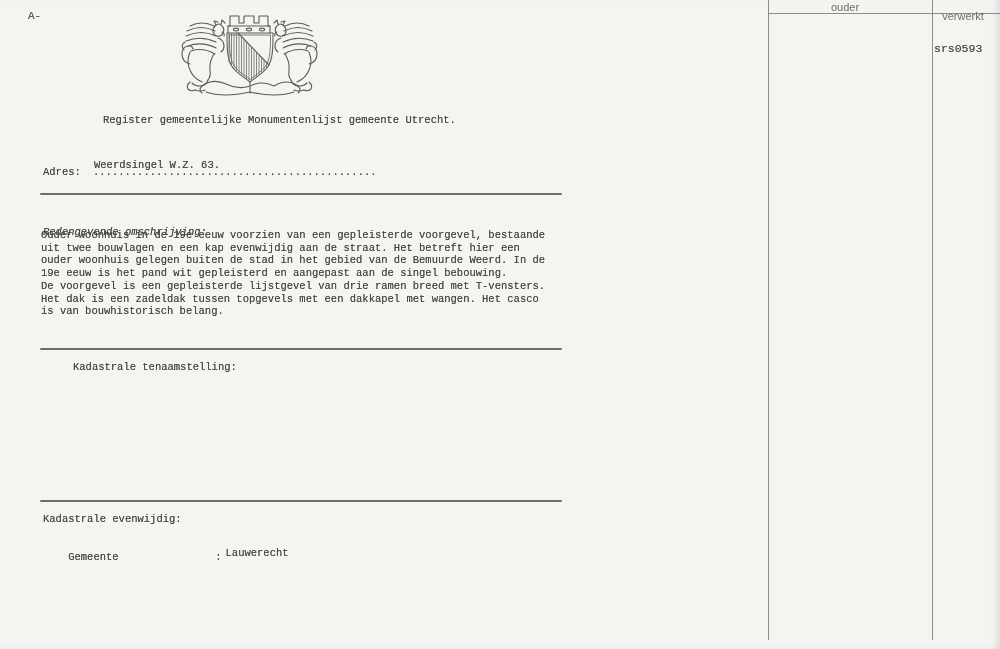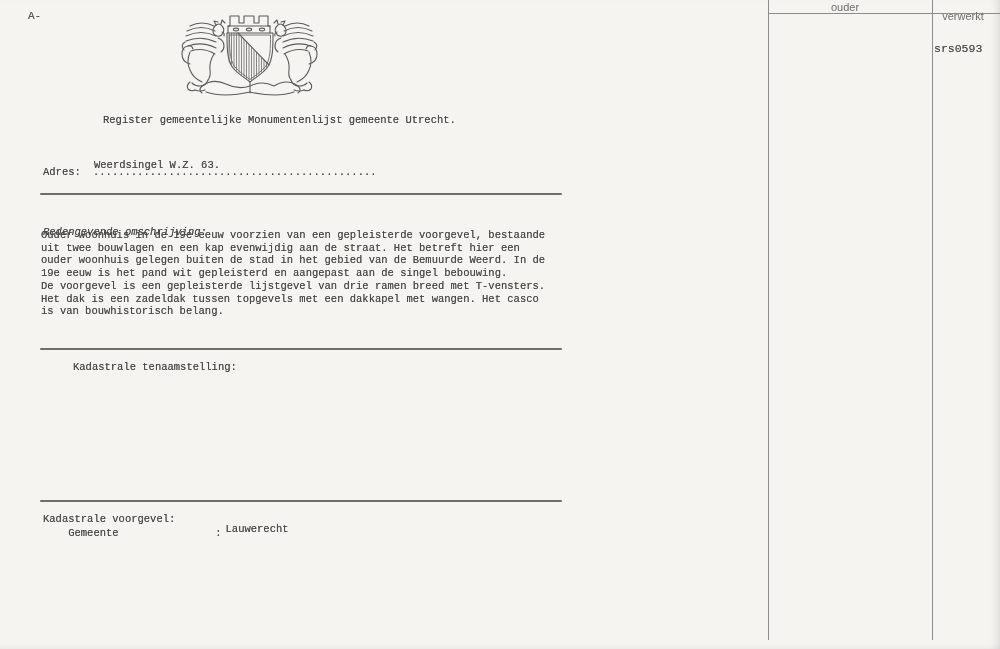--- a/index.html
+++ b/index.html
@@ -118,23 +118,23 @@
 De voorgevel is een gepleisterde lijstgevel van drie ramen breed met T-vensters.
 Het dak is een zadeldak tussen topgevels met een dakkapel met wangen. Het casco
 is van bouwhistorisch belang.</div>
 
   <div class="abs hline" style="left:40px;top:348px;width:522px;"></div>
 
   <span class="abs mono" style="left:43px;top:361px;margin-left:30px;">Kadastrale tenaamstelling:</span>
 
   <div class="abs hline" style="left:40px;top:500px;width:522px;"></div>
 
-  <span class="abs mono" style="left:43px;top:513px;">Kadastrale voorgevel:</span>
+  <span class="abs mono" style="left:43px;top:513px;">Kadastrale evenwijdig:</span>
 
-  <div class="abs mono" style="left:43px;top:514px;">
+  <div class="abs mono" style="left:43px;top:538px;">
     <span class="row-label">Gemeente</span><span>:</span><span class="row-value">Lauwerecht</span>
   </div>
 
   <div class="abs vline" style="left:768px;top:0;height:640px;"></div>
   <div class="abs vline" style="left:932px;top:0;height:640px;"></div>
   <div class="abs hairline" style="left:768px;top:13px;width:232px;"></div>
 
   <span class="abs sans centered" style="left:763px;top:1px;width:164px;">ouder</span>
   <span class="abs sans centered" style="left:931px;top:10px;width:64px;text-align:center;">verwerkt</span>
 

